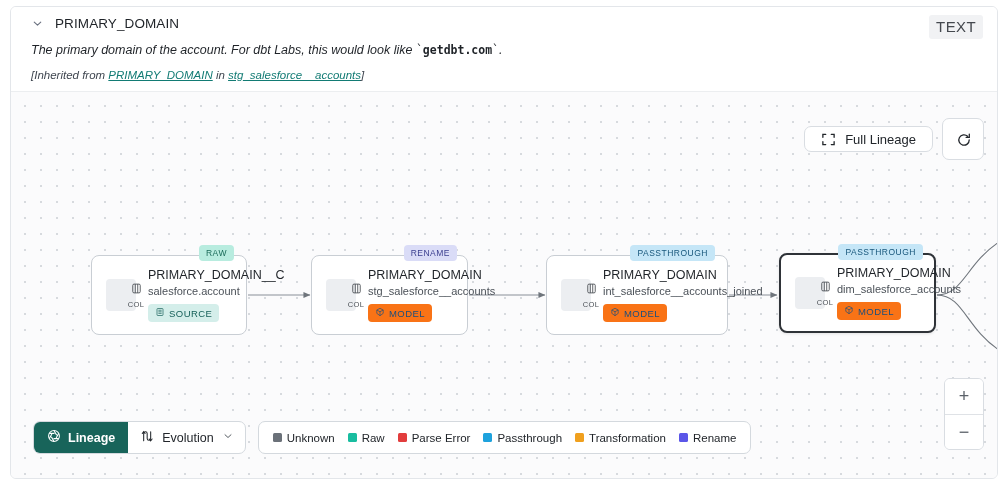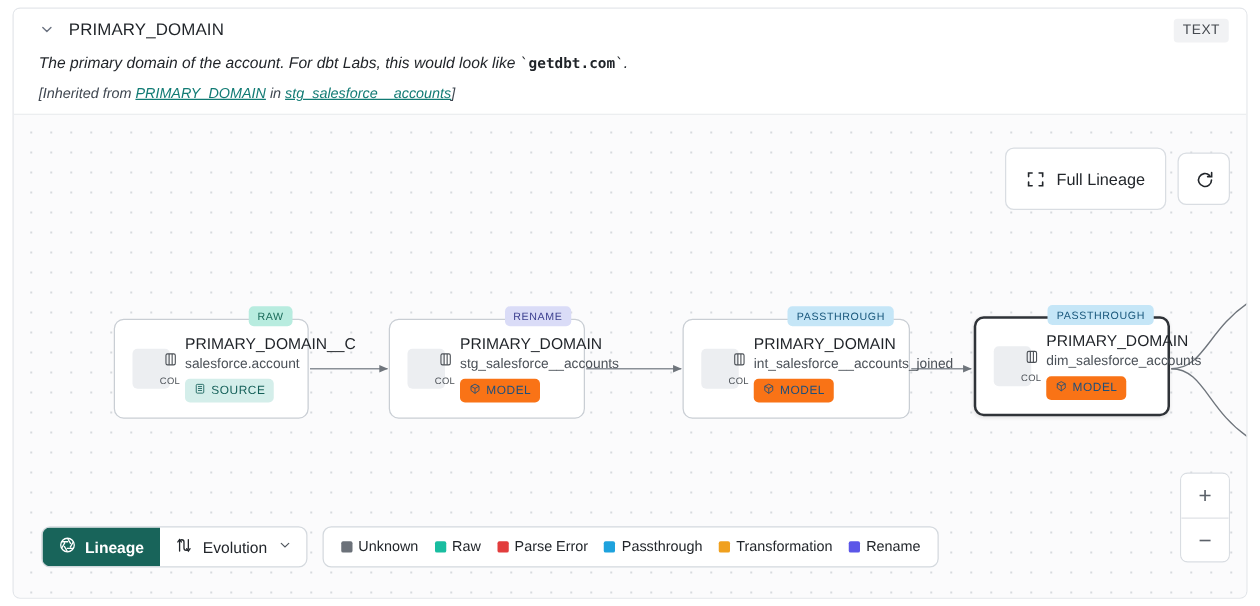--- a/index.html
+++ b/index.html
@@ -40,21 +40,21 @@
   .chevron-btn svg { display: block; }
   .page-title {
     font-size: 13.5px;
     color: #1f2328;
     letter-spacing: .1px;
   }
   .type-chip {
     position: absolute; right: 16px; top: 8px;
     background: #f1f2f4;
     color: #45494f;
-    font-size: 11px;
+    font-size: 15px;
     letter-spacing: .4px;
     padding: 3px 7px 4px;
     border-radius: 3px;
   }
   .desc {
     position: absolute; left: 20px; top: 36px;
     font-size: 12.5px;
     font-style: italic;
     color: #1f2328;
     white-space: nowrap;
@@ -93,21 +93,21 @@
 
   
   .top-controls {
     position: absolute; right: 15px; top: 26px;
     display: flex; align-items: center; gap: 9px;
   }
   .btn-white {
     background: #ffffff;
     border: 1px solid #d9dde2;
     border-radius: 7px;
-    height: 50px;
+    height: 26px;
     display: flex; align-items: center; gap: 9px;
     padding: 0 16px;
     font-size: 13px;
     color: #22262b;
     cursor: pointer;
   }
   .btn-square {
     width: 42px; height: 42px;
     padding: 0;
     justify-content: center;

